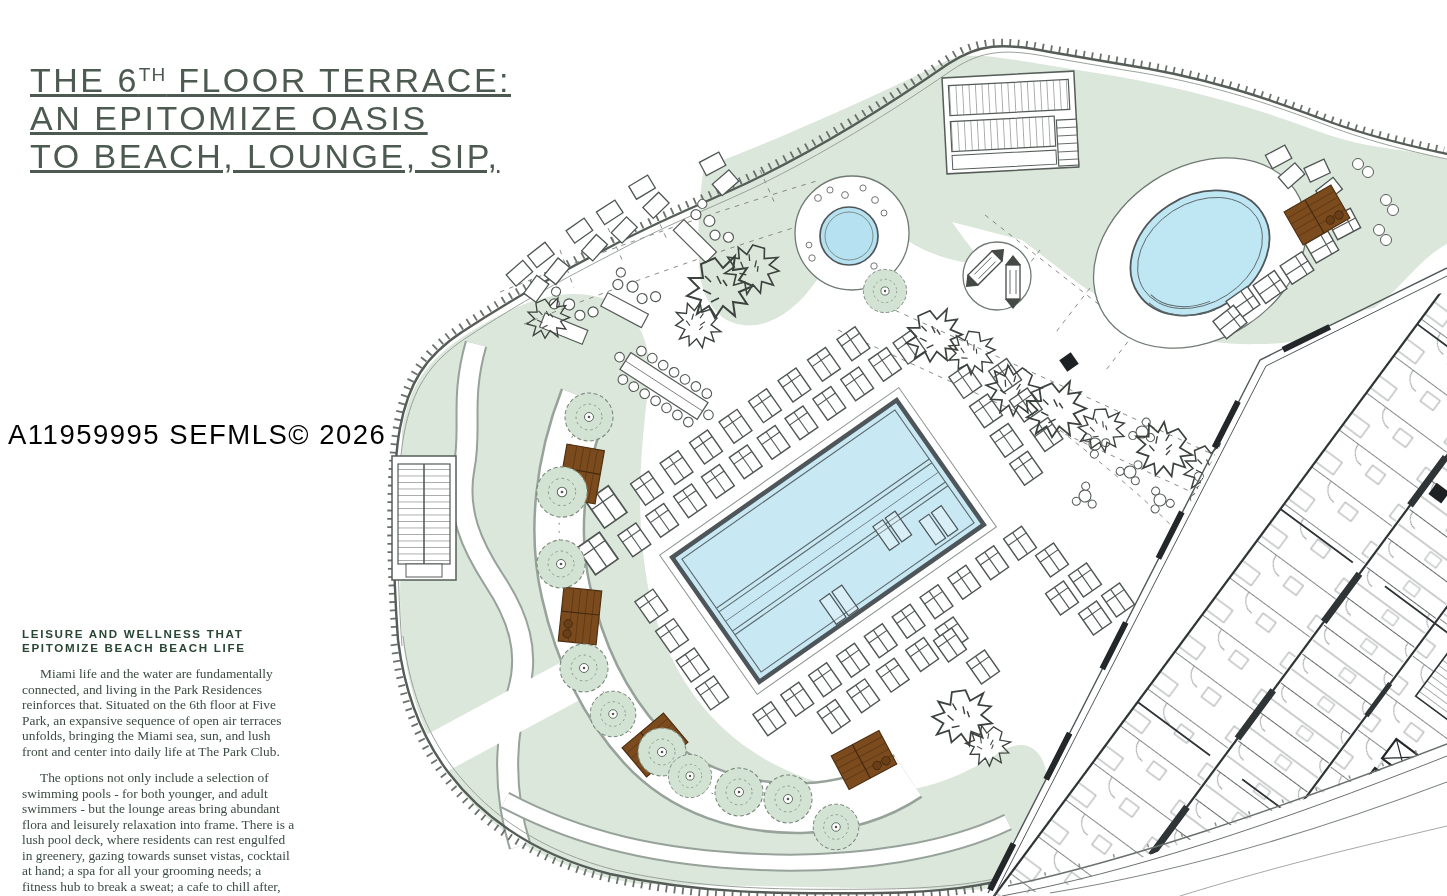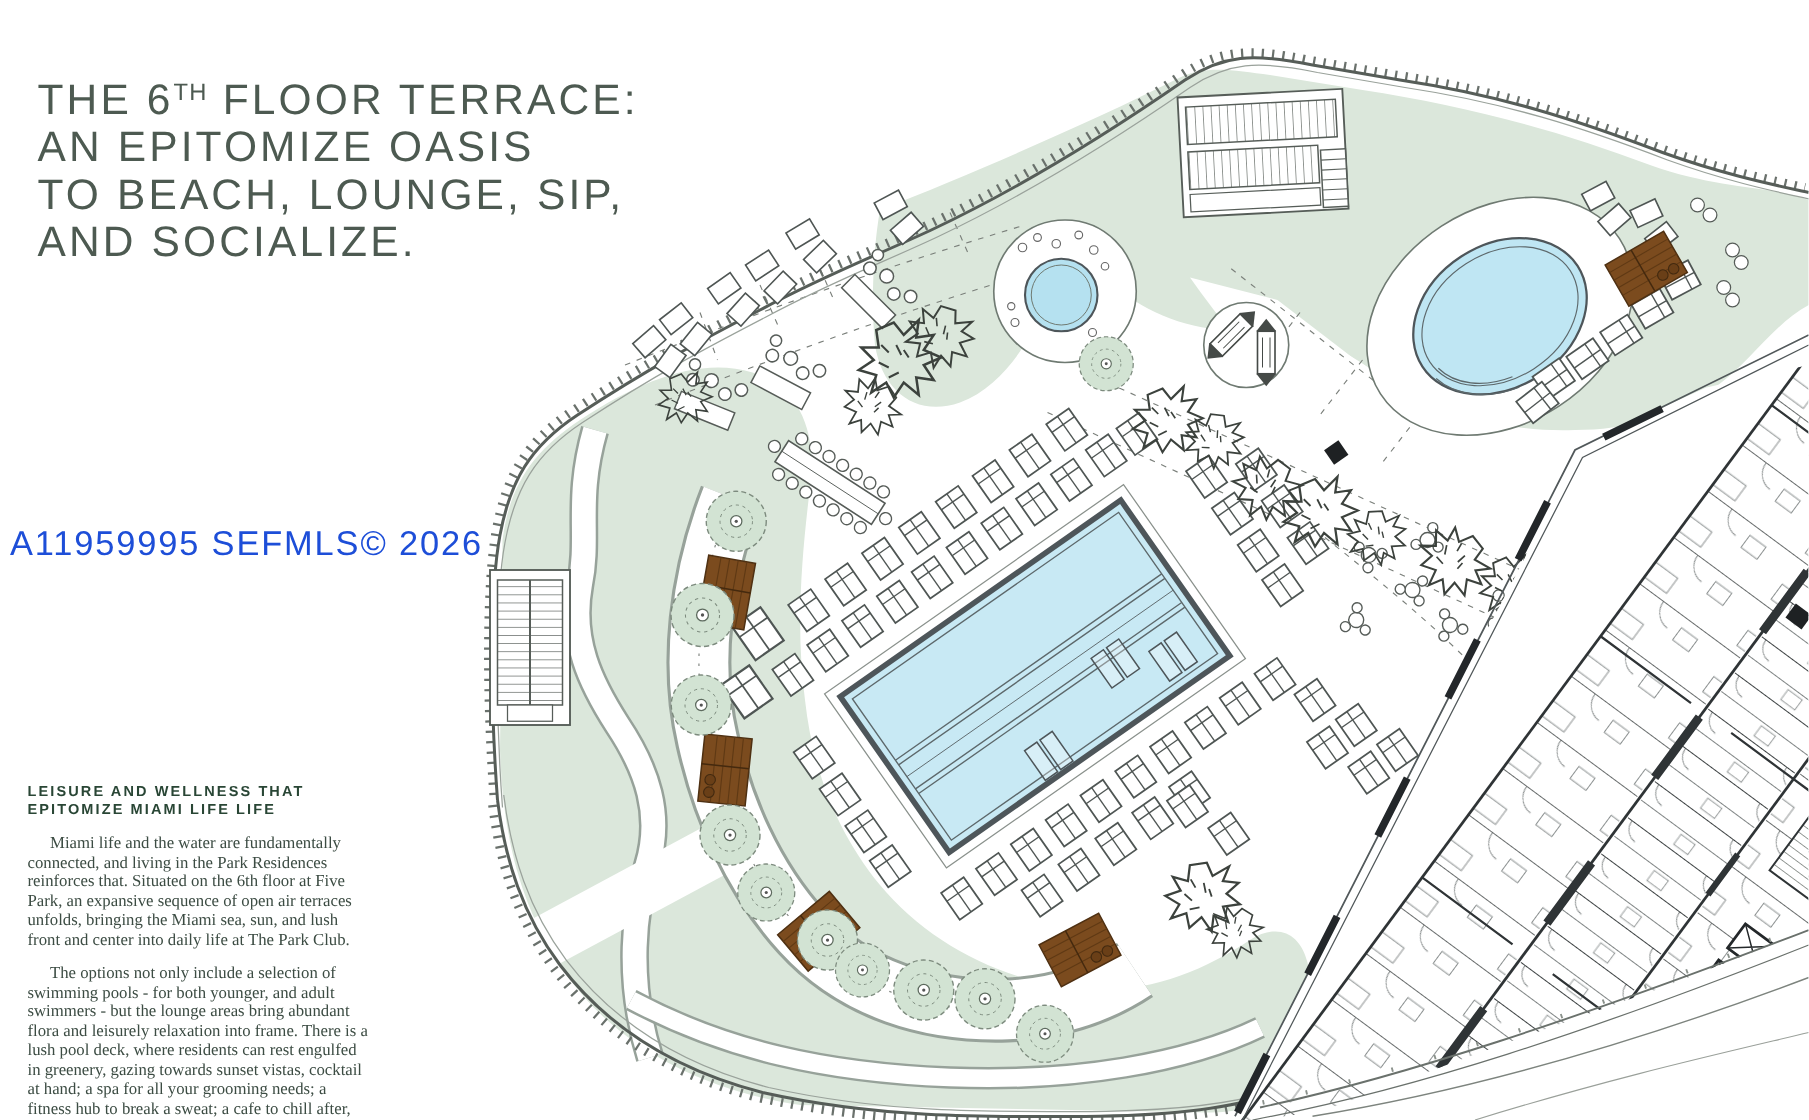--- a/index.html
+++ b/index.html
@@ -1,22 +1,22 @@
 <!DOCTYPE html>
 <html><head>
 <meta charset="utf-8">
 <style>
   html,body{margin:0;padding:0;background:#ffffff;}
   .stage{position:relative;width:1447px;height:896px;background:#fff;overflow:hidden;
          font-family:"Liberation Sans",sans-serif;}
   .plan{position:absolute;left:0;top:0;}
   .headline{position:absolute;left:30px;top:56px;color:#4d5a51;font-weight:200;
-            font-size:34px;line-height:38px;letter-spacing:2.5px;}
+            font-size:34px;line-height:38px;letter-spacing:2.5px;text-decoration:underline;}
   .headline .sup{font-size:19px;vertical-align:11px;letter-spacing:1px;}
-  .watermark{position:absolute;left:8px;top:419px;color:#1d4ed8;font-size:27.5px;
+  .watermark{position:absolute;left:8px;top:419px;color:#000000;font-size:27.5px;
              letter-spacing:1.5px;font-weight:400;}
   .copy{position:absolute;left:22px;top:627px;width:276px;color:#3c4c43;
         font-family:"Liberation Serif",serif;font-size:13.4px;line-height:15.5px;}
   .copy h2{font-family:"Liberation Sans",sans-serif;font-size:11.6px;letter-spacing:1.7px;
            color:#2946356;color:#294635;font-weight:bold;line-height:14px;margin:0 0 11px 0;}
   .copy h2 span{display:block;}
   .copy p{margin:0 0 11px 0;text-indent:18px;}
 </style>
 </head>
 <body>
@@ -435,27 +435,26 @@
     <path d="M1010,882 C1122,858 1262,812 1447,740" stroke="#8b928c" stroke-width="3.5" stroke-dasharray="1.5 34"></path>
     <path d="M1050,893 C1180,872 1320,830 1447,782" stroke="#7d847e" stroke-width="1.1"></path>
     <path d="M1180,896 C1290,862 1380,842 1447,826" stroke="#9aa09a" stroke-width="0.9"></path>
   </g>
 </svg>
 
 <div class="headline">
   <div><span>THE 6</span><span class="sup">TH</span><span> FLOOR TERRACE:</span></div>
   <div>AN EPITOMIZE OASIS</div>
   <div>TO BEACH, LOUNGE, SIP,</div>
-  <div>AND SOCIALIZE.</div>
 </div>
 
 <div class="watermark">A11959995  SEFMLS© 2026</div>
 
 <div class="copy">
   <h2>
     <span>LEISURE AND WELLNESS THAT</span>
-    <span>EPITOMIZE MIAMI LIFE LIFE</span>
+    <span>EPITOMIZE BEACH BEACH LIFE</span>
   </h2>
   <p>Miami life and the water are fundamentally connected, and living in the Park Residences reinforces that. Situated on the 6th floor at Five Park, an expansive sequence of open air terraces unfolds, bringing the Miami sea, sun, and lush front and center into daily life at The Park Club.</p>
   <p>The options not only include a selection of swimming pools - for both younger, and adult swimmers - but the lounge areas bring abundant flora and leisurely relaxation into frame. There is a lush pool deck, where residents can rest engulfed in greenery, gazing towards sunset vistas, cocktail at hand; a spa for all your grooming needs; a fitness hub to break a sweat; a cafe to chill after, providing al fresco snacks, drinks and calm; and an indoor environment, cocooned in greenery. All share an authentic Miami vibe that only Five Park can deliver.</p>
 </div>
 
 </div>
 
 </body></html>

